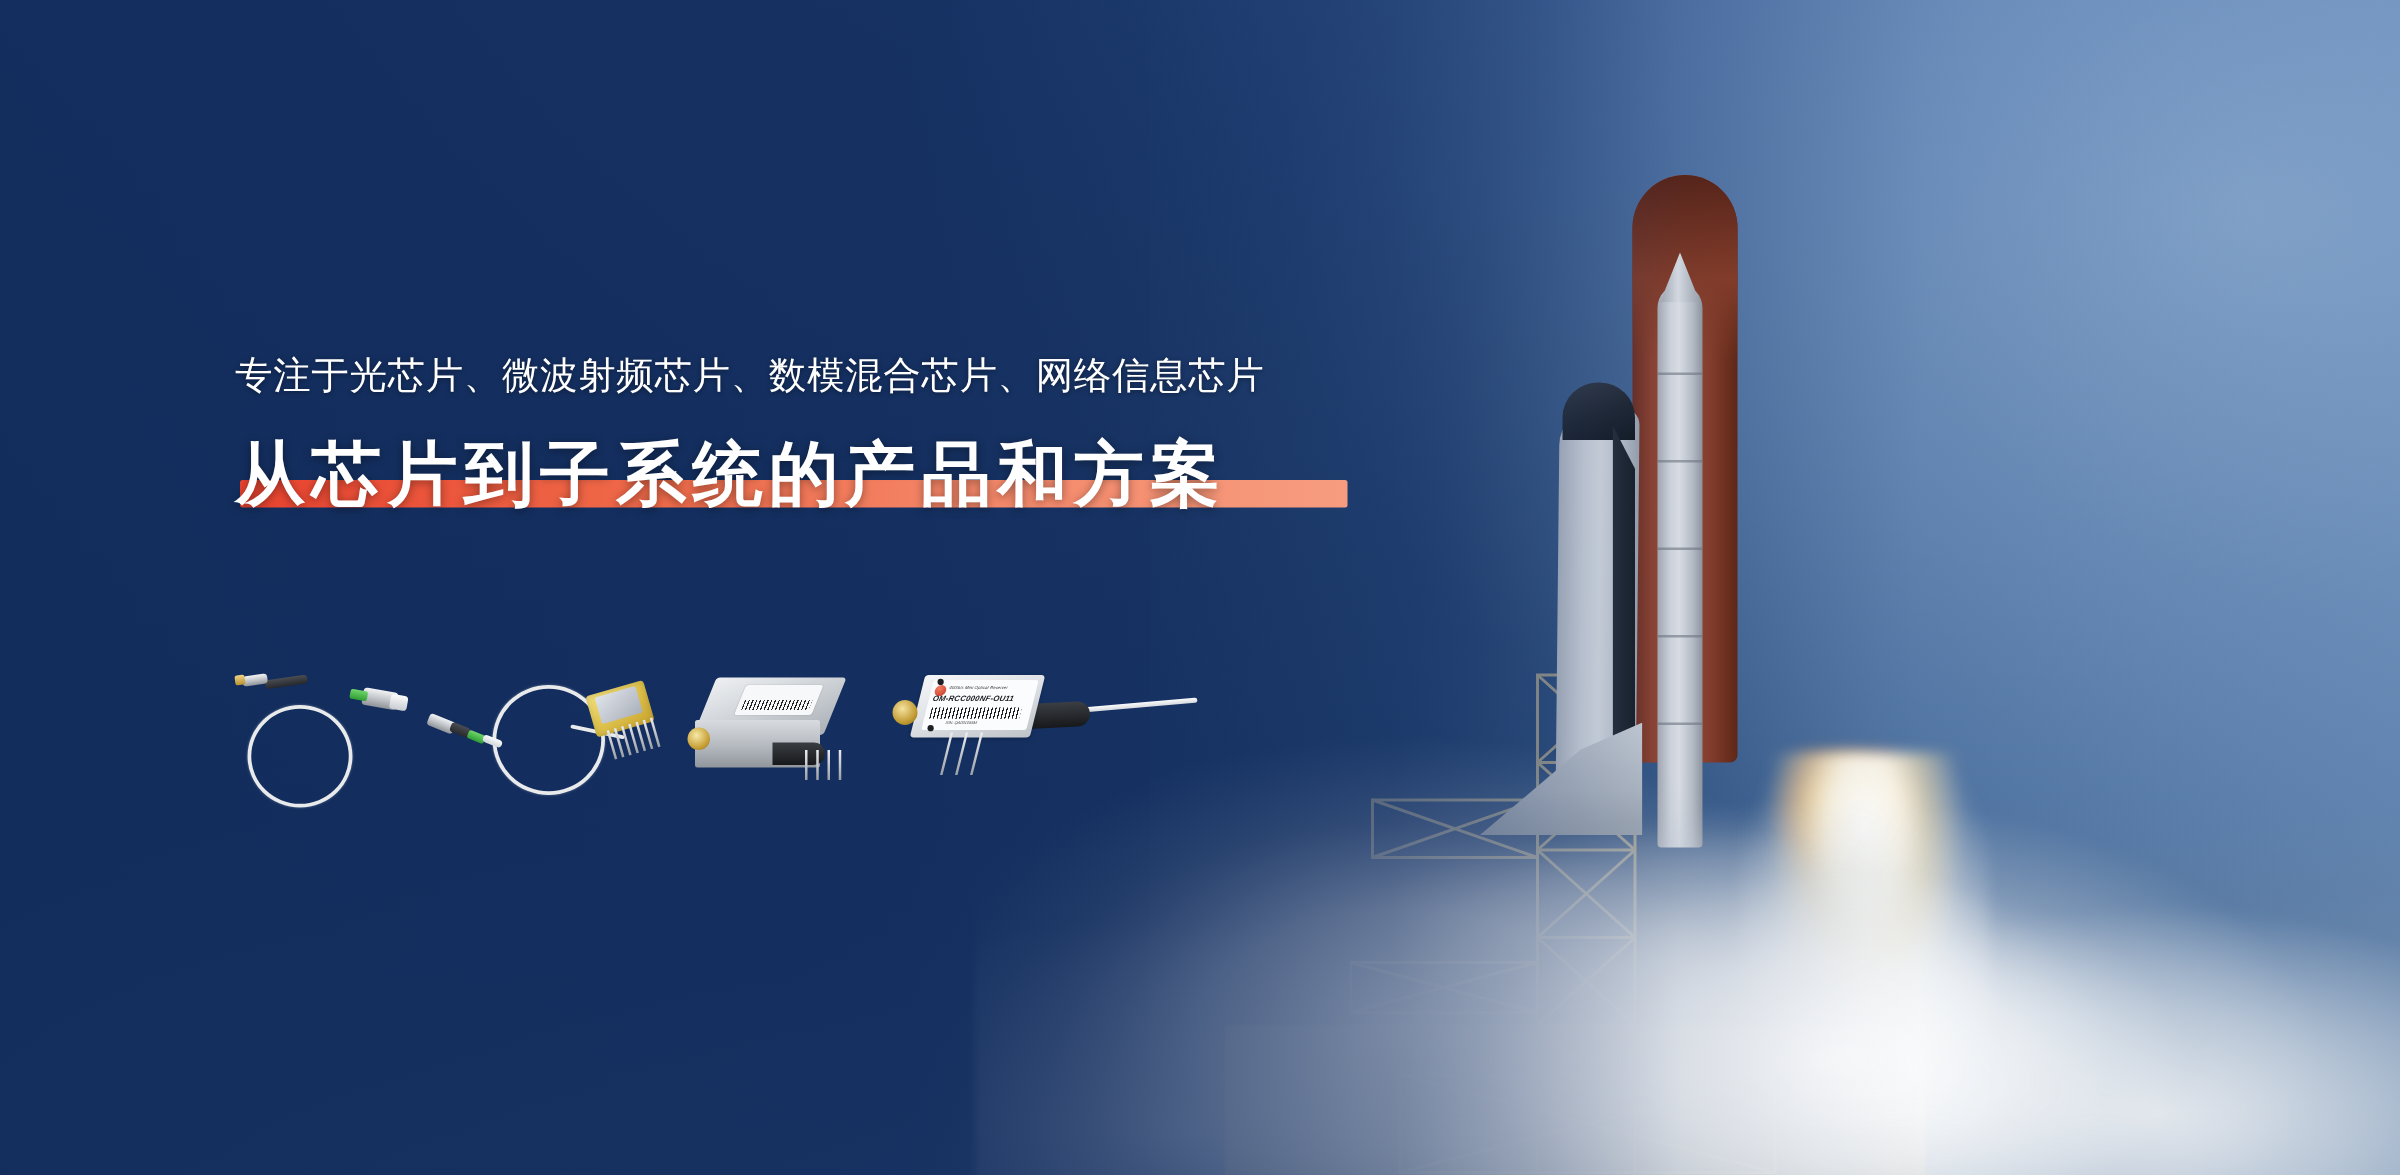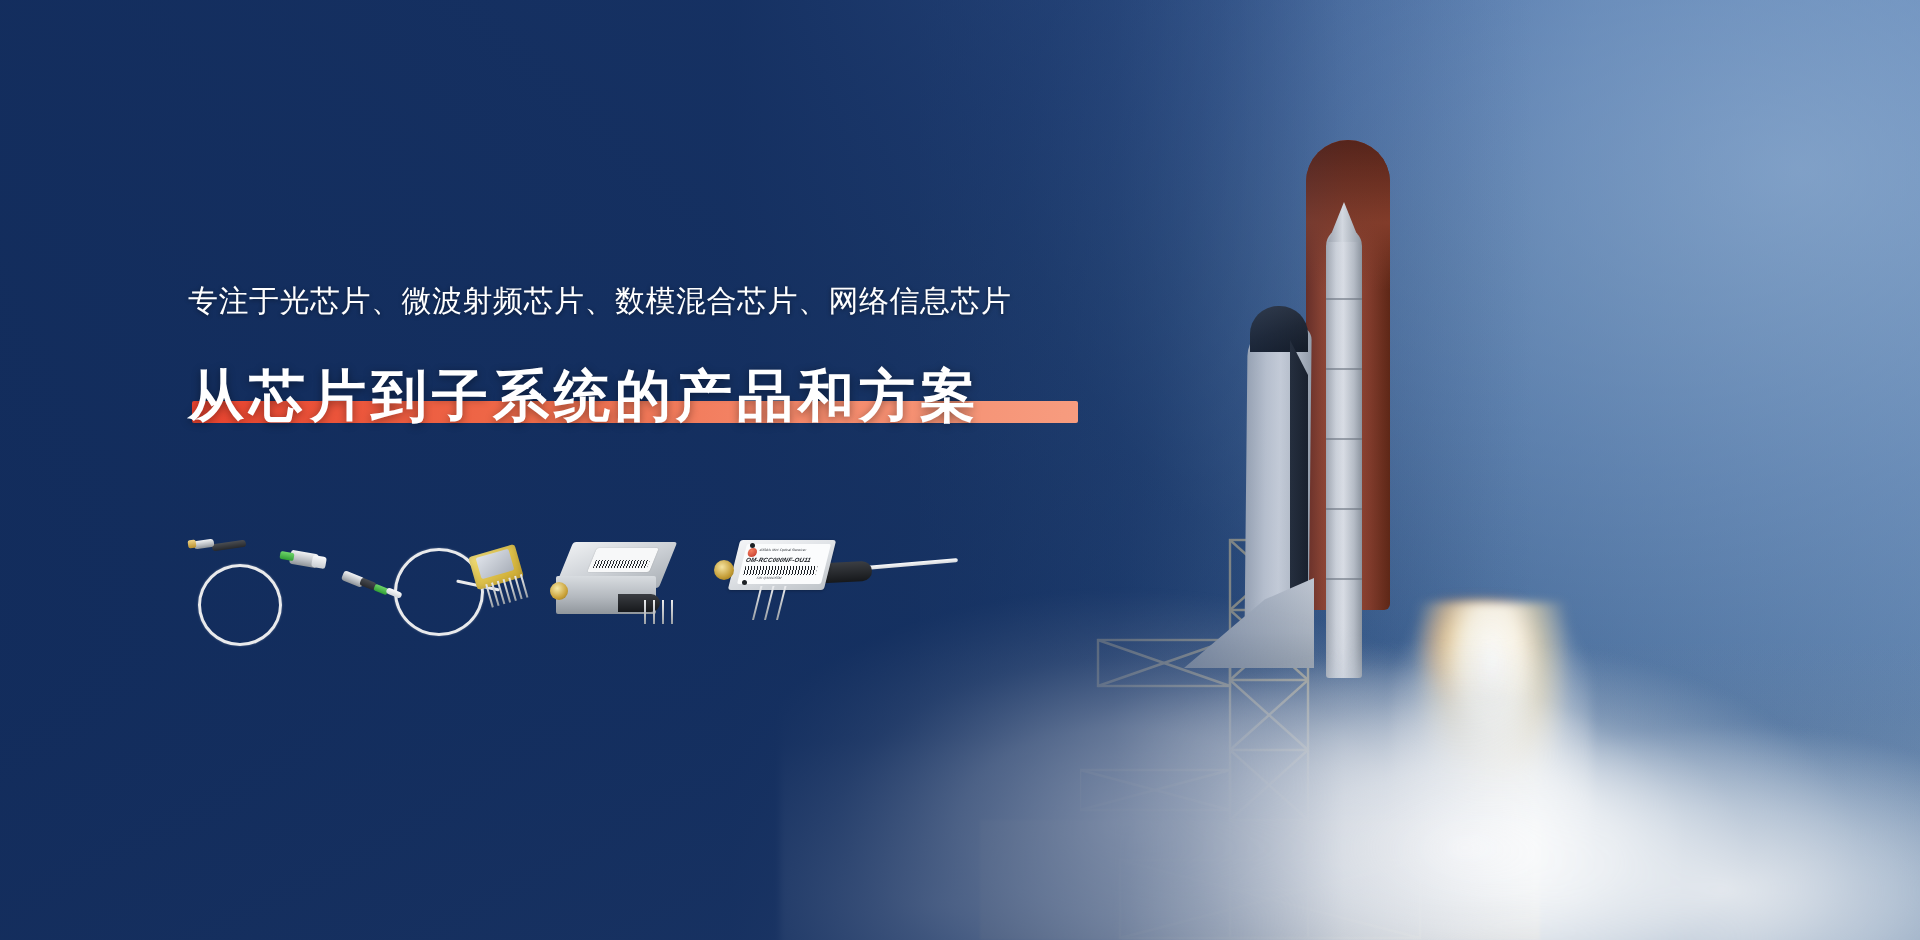--- a/index.html
+++ b/index.html
@@ -135,21 +135,20 @@
   .headline-bar {
     position:absolute; left:4px; bottom:6px; width:886px; height:22px;
     background:linear-gradient(90deg,#e8432f 0%,#ef6b4a 38%,#f4886a 68%,#f79c7f 100%);
     border-radius:2px; z-index:1;
   }
   .headline {
     position:relative; z-index:2;
     color:#ffffff; font-size:56px; font-weight:bold; line-height:1.18;
     letter-spacing:5px; white-space:nowrap;
     text-shadow:0 2px 8px rgba(0,0,0,.40);
-    margin-top:17px;
   }
 
   
   .products {
     position:absolute; left:186px; top:520px; width:1000px; height:140px; z-index:8;
   }
   .product { position:absolute; }
 
   
   .pg1 { left:0; top:10px; width:160px; height:120px; }

